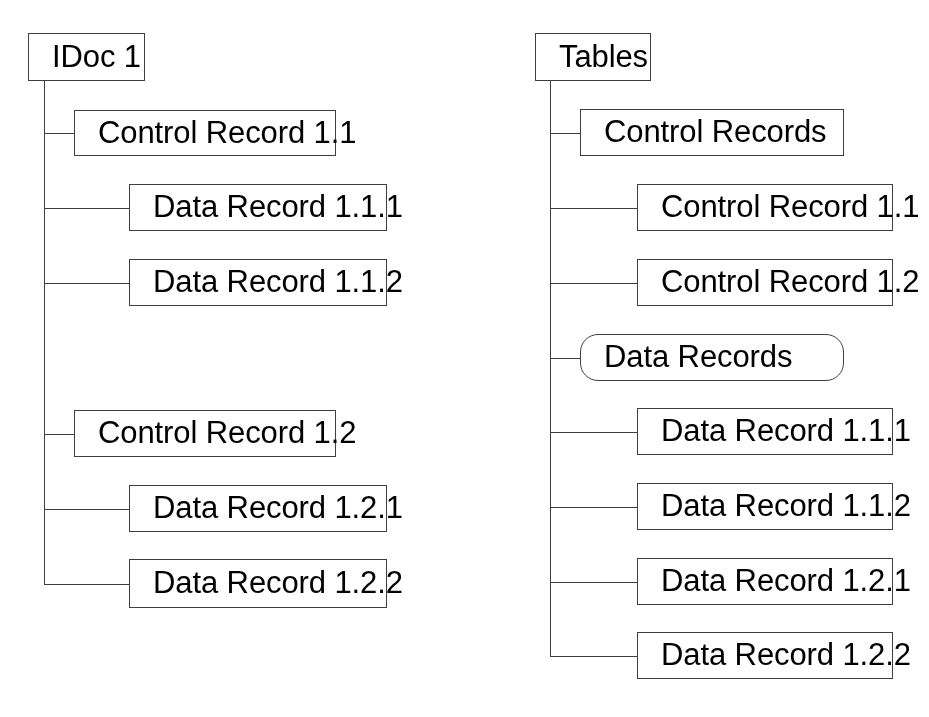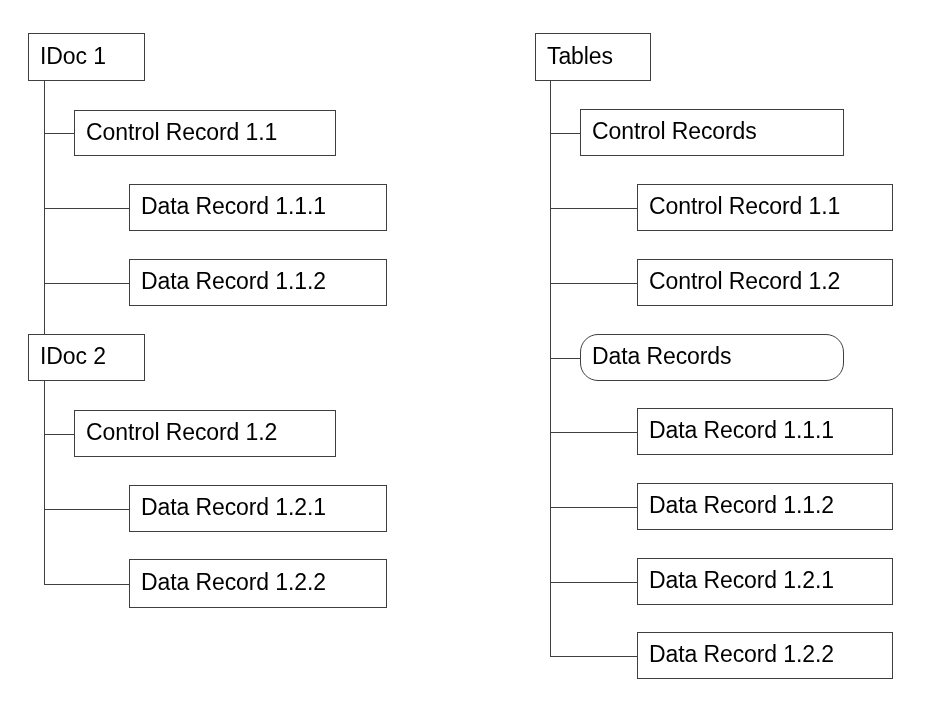--- a/index.html
+++ b/index.html
@@ -38,24 +38,24 @@
   }
   .node {
     position: absolute;
     box-sizing: border-box;
     border: 1px solid #3f3f3f;
     background: #ffffff;
     display: flex;
     align-items: center;
     color: #000000;
     font-family: "Liberation Sans", sans-serif;
-    font-size: 23px;
+    font-size: 31px;
     line-height: 1;
     letter-spacing: -0.1px;
-    padding-left: 11px;
+    padding-left: 23px;
     white-space: nowrap;
   }
   .node .node-label {
     display: block;
     transform: translateY(-1px);
   }
 </style>
 </head>
 <body>
 
@@ -86,23 +86,20 @@
       </div>
       <div class="node" style="left: 74px; top: 110px; width: 262px; height: 46px;">
         <span class="node-label">Control Record 1.1</span>
       </div>
       <div class="node" style="left: 129px; top: 184px; width: 258px; height: 47px;">
         <span class="node-label">Data Record 1.1.1</span>
       </div>
       <div class="node" style="left: 129px; top: 259px; width: 258px; height: 47px;">
         <span class="node-label">Data Record 1.1.2</span>
       </div>
-      <div class="node" style="left: 28px; top: 334px; width: 117px; height: 47px;">
-        <span class="node-label">IDoc 2</span>
-      </div>
       <div class="node" style="left: 74px; top: 410px; width: 262px; height: 47px;">
         <span class="node-label">Control Record 1.2</span>
       </div>
       <div class="node" style="left: 129px; top: 485px; width: 258px; height: 47px;">
         <span class="node-label">Data Record 1.2.1</span>
       </div>
       <div class="node" style="left: 129px; top: 559px; width: 258px; height: 49px;">
         <span class="node-label">Data Record 1.2.2</span>
       </div>
       <div class="node" style="left: 535px; top: 33px; width: 116px; height: 48px;">

